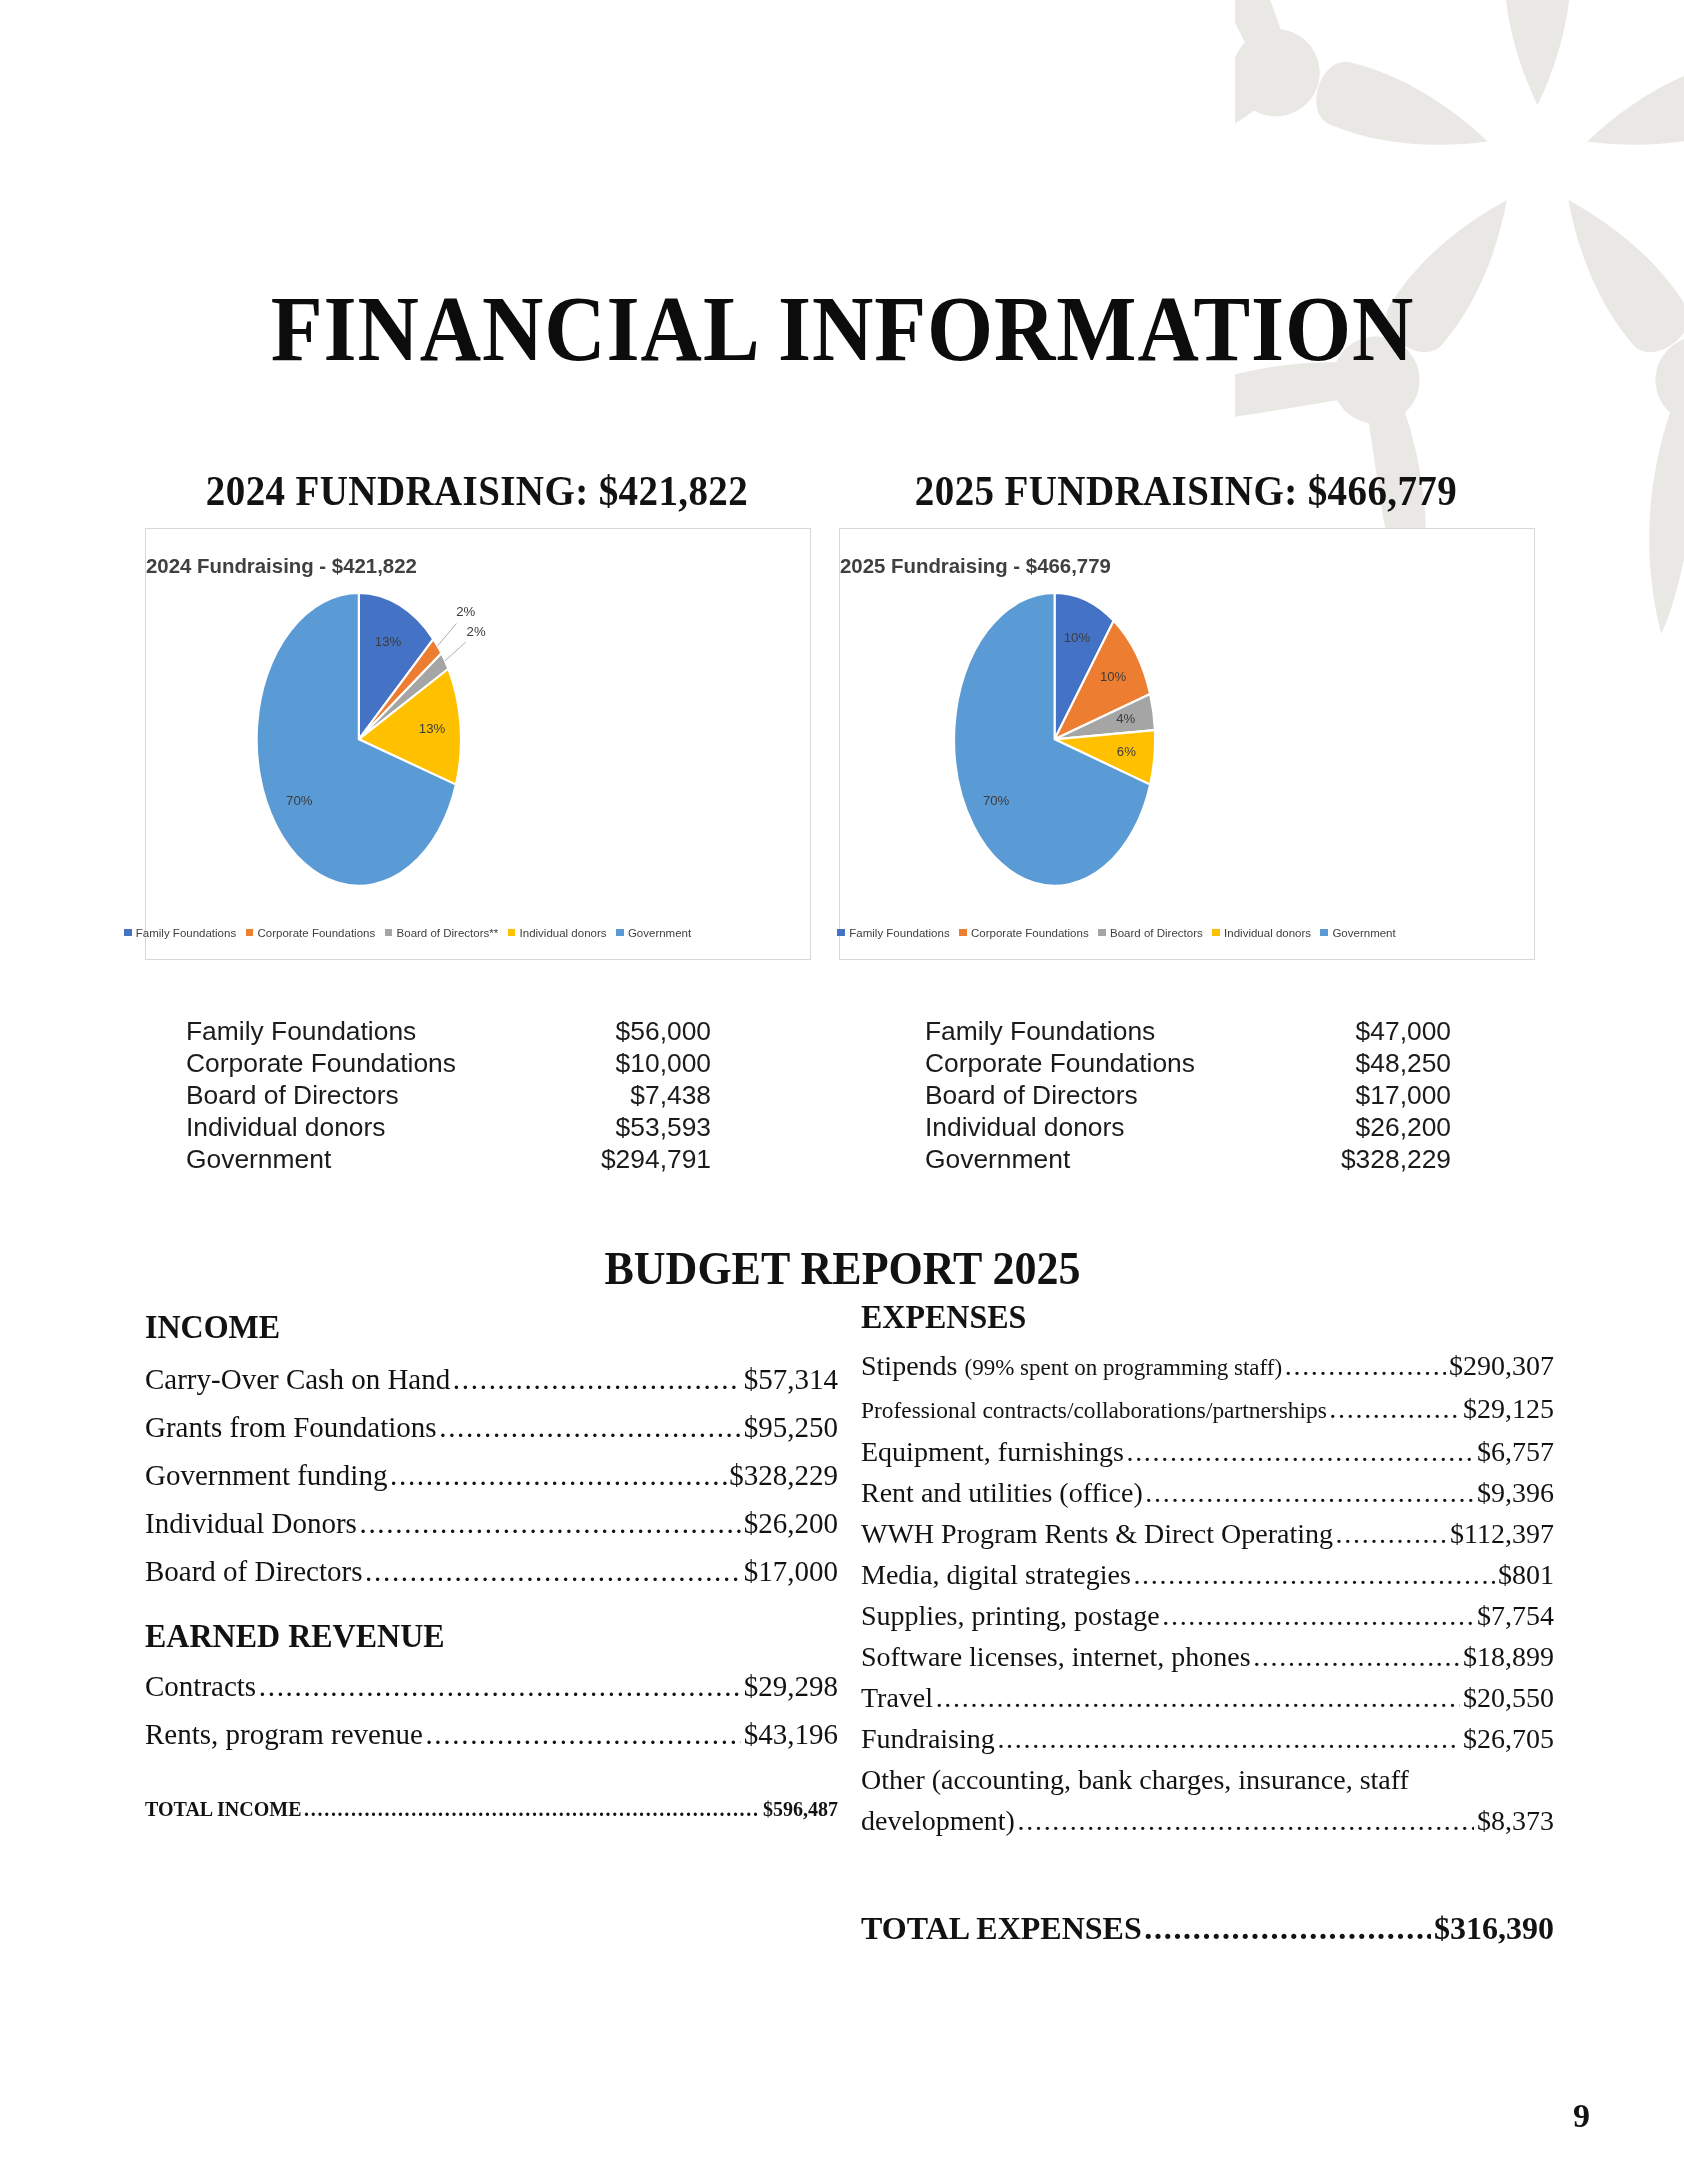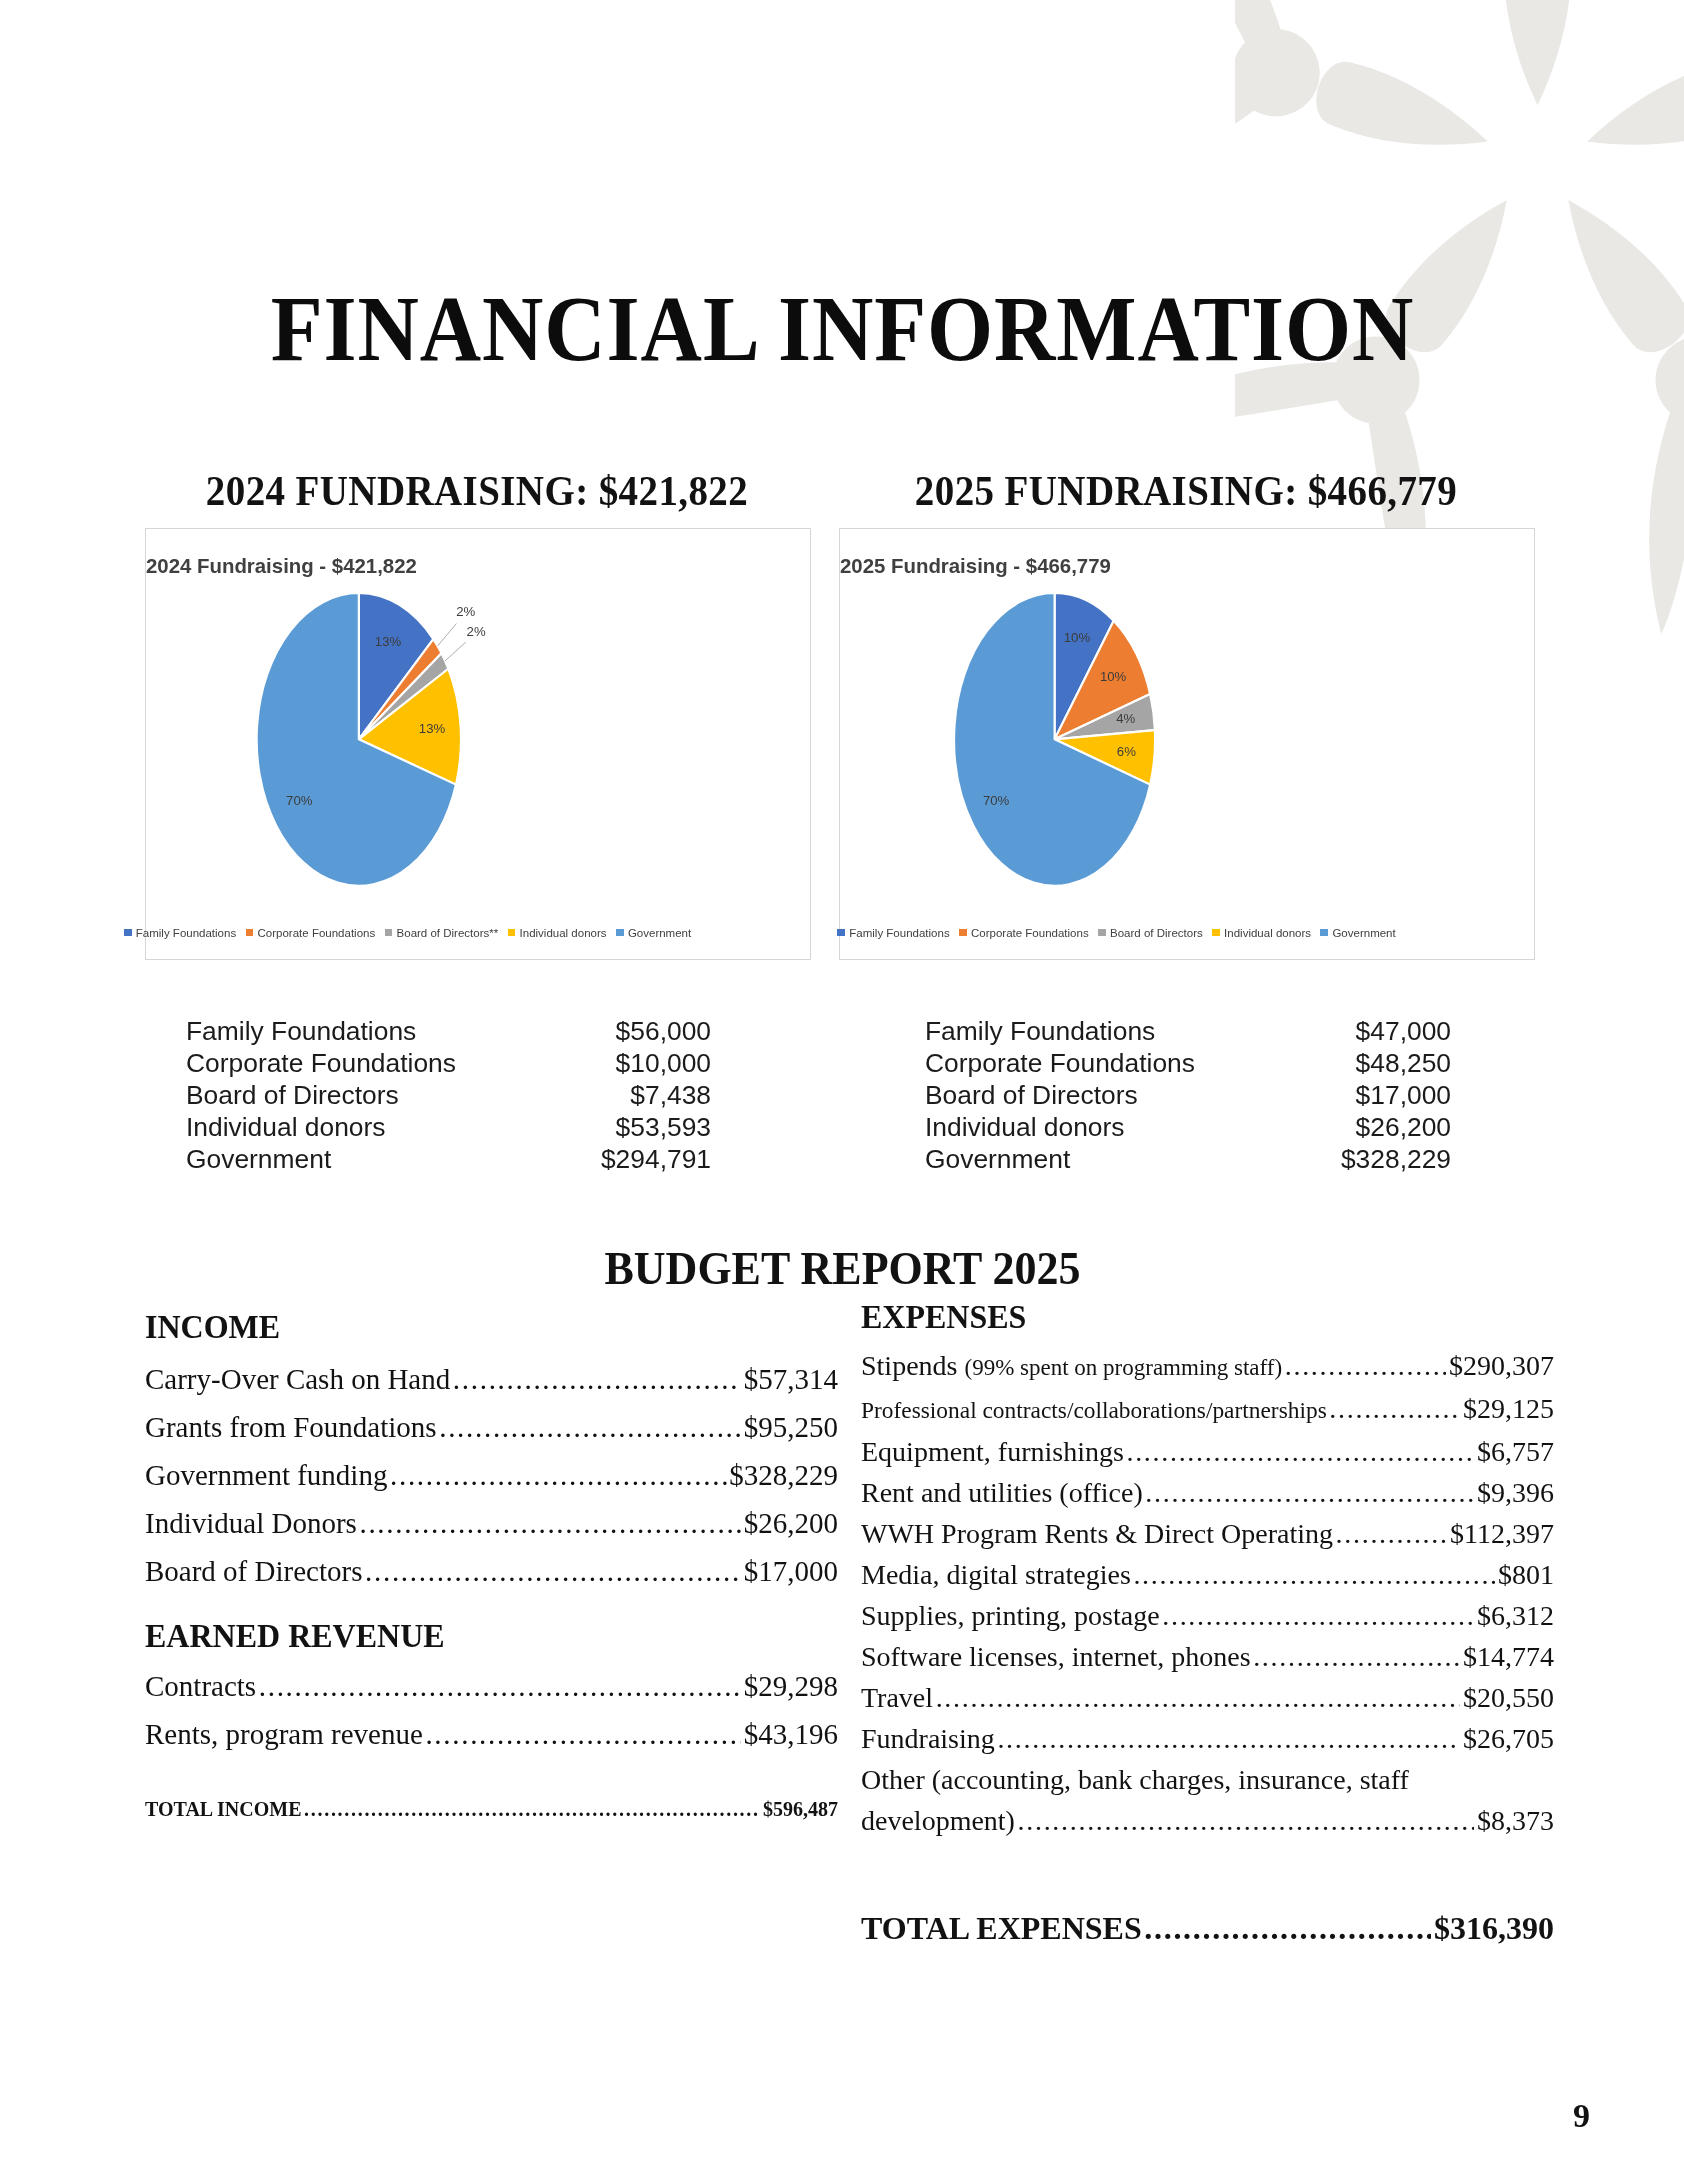--- a/index.html
+++ b/index.html
@@ -303,26 +303,26 @@
           <span class="val">$112,397</span>
         </div>
         <div class="b-row">
           <span class="lbl">Media, digital strategies</span>
           <span class="dots"></span>
           <span class="val">$801</span>
         </div>
         <div class="b-row">
           <span class="lbl">Supplies, printing, postage</span>
           <span class="dots"></span>
-          <span class="val">$6,312</span>
+          <span class="val">$7,754</span>
         </div>
         <div class="b-row">
           <span class="lbl">Software licenses, internet, phones</span>
           <span class="dots"></span>
-          <span class="val">$14,774</span>
+          <span class="val">$18,899</span>
         </div>
         <div class="b-row">
           <span class="lbl">Travel</span>
           <span class="dots"></span>
           <span class="val">$20,550</span>
         </div>
         <div class="b-row">
           <span class="lbl">Fundraising</span>
           <span class="dots"></span>
           <span class="val">$26,705</span>

